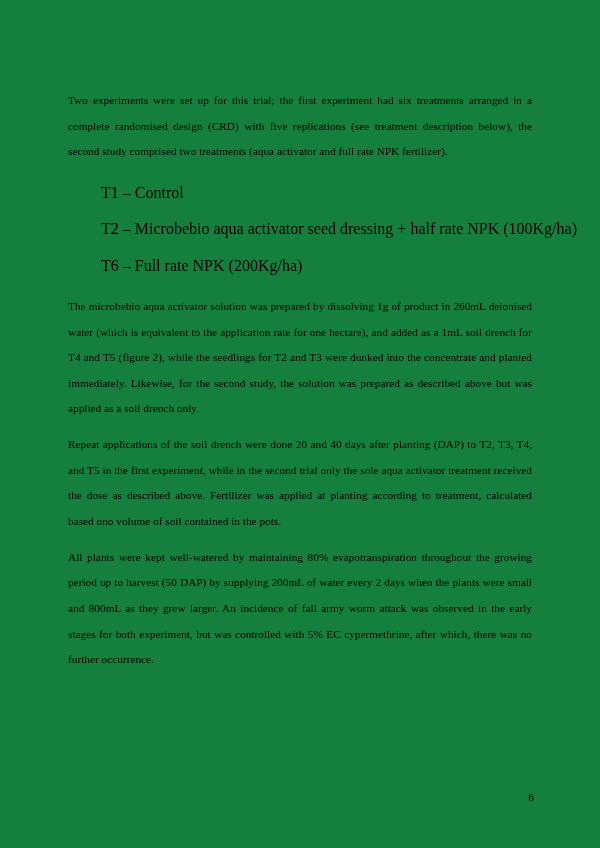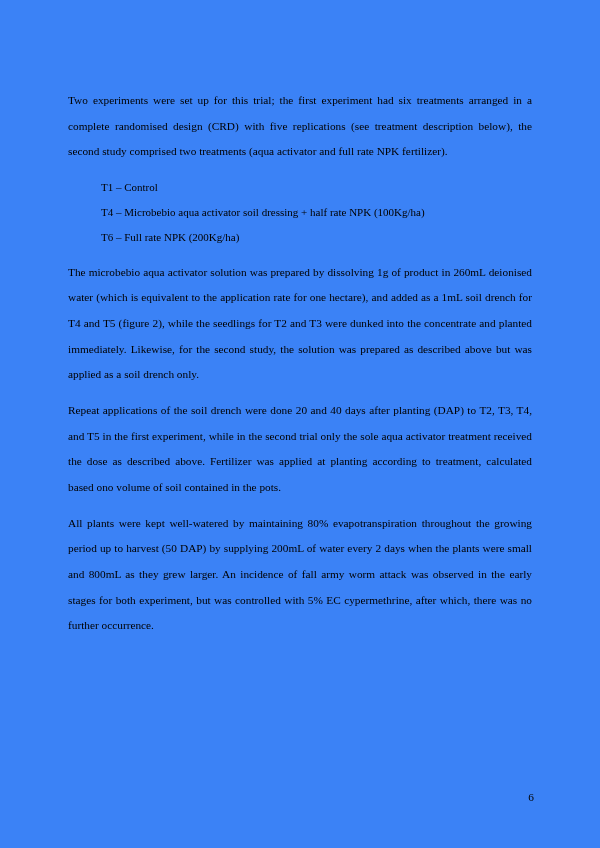--- a/index.html
+++ b/index.html
@@ -8,21 +8,21 @@
     background: #ffffff;
   }
   body {
     font-family: "Liberation Serif", "DejaVu Serif", serif;
     color: #000000;
   }
   .page {
     position: relative;
     width: 600px;
     height: 848px;
-    background: #3b82f6;
+    background: #15803d;
     box-sizing: border-box;
     overflow: hidden;
   }
   .content {
     position: absolute;
     left: 68px;
     top: 88px;
     width: 464px;
   }
   p.para {
@@ -35,21 +35,21 @@
   }
   p.para:last-child {
     margin-bottom: 1px;
   }
   .treatments {
     margin: 10px 0 10px 0;
     padding: 0;
     list-style: none;
   }
   .treatments li {
-    font-size: 11px;
+    font-size: 16px;
     line-height: 2.27;
     margin-left: 33px;
     text-align: left;
     white-space: nowrap;
   }
   .page-number {
     position: absolute;
     right: 66px;
     bottom: 45px;
     font-size: 11.3px;
@@ -60,21 +60,21 @@
 </head>
 <body>
 
 <div class="page">
   <div class="content">
 
     <p class="para">Two experiments were set up for this trial; the first experiment had six treatments arranged in a complete randomised design (CRD) with five replications (see treatment description below), the second study comprised two treatments (aqua activator and full rate NPK fertilizer).</p>
 
     <ul class="treatments">
       <li>T1 – Control</li>
-      <li>T4 – Microbebio aqua activator soil dressing + half rate NPK (100Kg/ha)</li>
+      <li>T2 – Microbebio aqua activator seed dressing + half rate NPK (100Kg/ha)</li>
       <li>T6 – Full rate NPK (200Kg/ha)</li>
     </ul>
 
     <p class="para">The microbebio aqua activator solution was prepared by dissolving 1g of product in 260mL deionised water (which is equivalent to the application rate for one hectare), and added as a 1mL soil drench for T4 and T5 (figure 2), while the seedlings for T2 and T3 were dunked into the concentrate and planted immediately. Likewise, for the second study, the solution was prepared as described above but was applied as a soil drench only.</p>
 
     <p class="para">Repeat applications of the soil drench were done 20 and 40 days after planting (DAP) to T2, T3, T4, and T5 in the first experiment, while in the second trial only the sole aqua activator treatment received the dose as described above. Fertilizer was applied at planting according to treatment, calculated based ono volume of soil contained in the pots.</p>
 
     <p class="para">All plants were kept well-watered by maintaining 80% evapotranspiration throughout the growing period up to harvest (50 DAP) by supplying 200mL of water every 2 days when the plants were small and 800mL as they grew larger. An incidence of fall army worm attack was observed in the early stages for both experiment, but was controlled with 5% EC cypermethrine, after which, there was no further occurrence.</p>
 
   </div>

